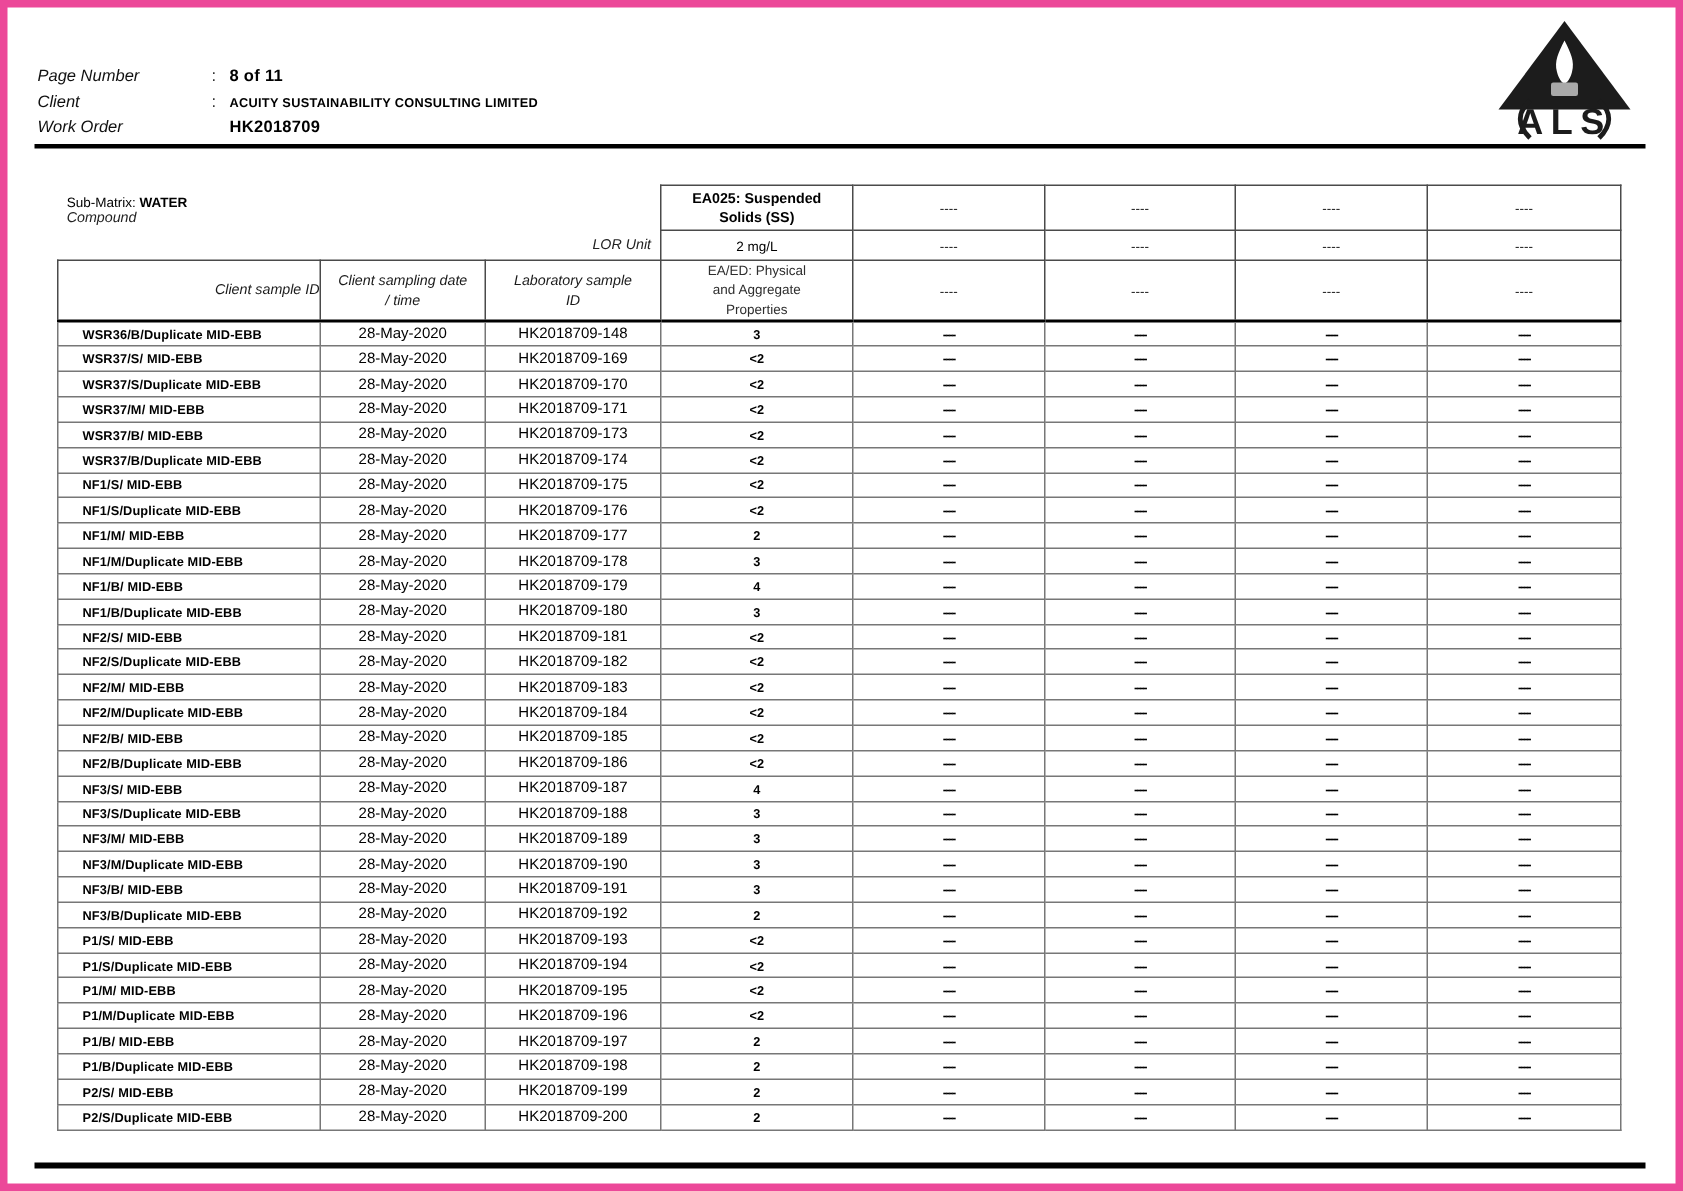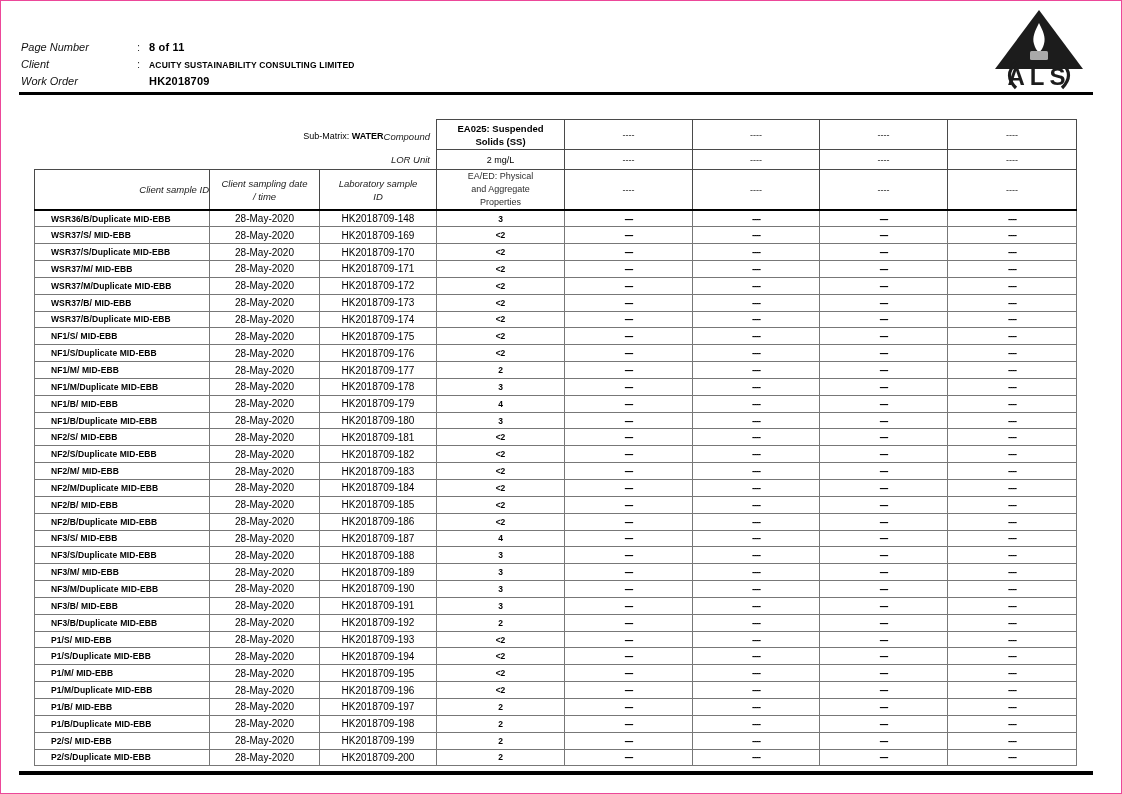--- a/index.html
+++ b/index.html
@@ -1,20 +1,20 @@
 <!DOCTYPE html>
 <html><head>
 <meta charset="utf-8">
 <style>
   * { margin:0; padding:0; box-sizing:border-box; }
   html,body { background:#e8e8e8; }
   .page {
     position:relative; width:1122px; height:794px; background:#ffffff;
     font-family:"Liberation Sans", sans-serif; color:#000; overflow:hidden;
-    border:1px solid #ec4899;
+    border:5px solid #ec4899;
   }
   
   .meta { position:absolute; left:20px; top:40px; }
   .meta-row { display:flex; align-items:baseline; height:17px; }
   .meta-label { font-style:italic; font-size:11px; width:116px; color:#111; }
   .meta-colon { width:12px; font-size:11px; color:#333; }
   .meta-value { font-weight:bold; font-size:11px; letter-spacing:.2px; }
   .meta-row:nth-child(2) .meta-value { font-size:8.5px; }
   .rule { position:absolute; left:18px; width:1074px; background:#000; }
   .rule-top { top:91px; height:3px; }
@@ -24,21 +24,21 @@
   
   .grid-wrap { position:absolute; left:33px; top:118px; width:1042px; }
   table { border-collapse:collapse; table-layout:fixed; width:1042px; }
   td { overflow:hidden; }
   
   .nb { border:none; vertical-align:middle; }
   .cb { border:1px solid #4a4a4a; text-align:center; vertical-align:middle; }
   .h1 td { height:30px; }
   .h2 td { height:20px; }
   .h3 td { height:40px; }
-  .submx { display:flex; justify-content:flex-end; align-items:flex-start; padding:4px 6px 0 6px; }
+  .submx { display:flex; justify-content:center; align-items:flex-start; padding:4px 6px 0 6px;flex-direction:column; }
   .submx-left { font-size:9px; }
   .submx-left b { font-weight:bold; }
   .it { font-style:italic; font-size:9.5px; color:#222; }
   .right-lbl { text-align:right; padding-right:6px; }
   .comp-title { font-weight:bold; font-size:9.5px; line-height:13px; padding:0 8px; }
   .lor-val { font-size:9px;margin-left:40px; }
   .method { font-size:9px; line-height:13px; color:#2e2e2e; padding:0 22px; }
   .colhead { border:1px solid #4a4a4a; font-style:italic; font-size:9.5px; vertical-align:middle; color:#1a1a1a; }
   .colhead.left { text-align:right; padding-left:8px; }
   .colhead.center { text-align:center; line-height:13px; }
@@ -174,30 +174,20 @@
             <td class="c-id">WSR37/M/ MID-EBB</td>
             <td class="c-date">28-May-2020</td>
             <td class="c-lab">HK2018709-171</td>
             <td class="c-val">&lt;2</td>
             <td class="c-dash">----</td>
             <td class="c-dash">----</td>
             <td class="c-dash">----</td>
             <td class="c-dash">----</td>
           </tr>
           <tr>
-            <td class="c-id">WSR37/M/Duplicate MID-EBB</td>
-            <td class="c-date">28-May-2020</td>
-            <td class="c-lab">HK2018709-172</td>
-            <td class="c-val">&lt;2</td>
-            <td class="c-dash">----</td>
-            <td class="c-dash">----</td>
-            <td class="c-dash">----</td>
-            <td class="c-dash">----</td>
-          </tr>
-          <tr>
             <td class="c-id">WSR37/B/ MID-EBB</td>
             <td class="c-date">28-May-2020</td>
             <td class="c-lab">HK2018709-173</td>
             <td class="c-val">&lt;2</td>
             <td class="c-dash">----</td>
             <td class="c-dash">----</td>
             <td class="c-dash">----</td>
             <td class="c-dash">----</td>
           </tr>
           <tr>

